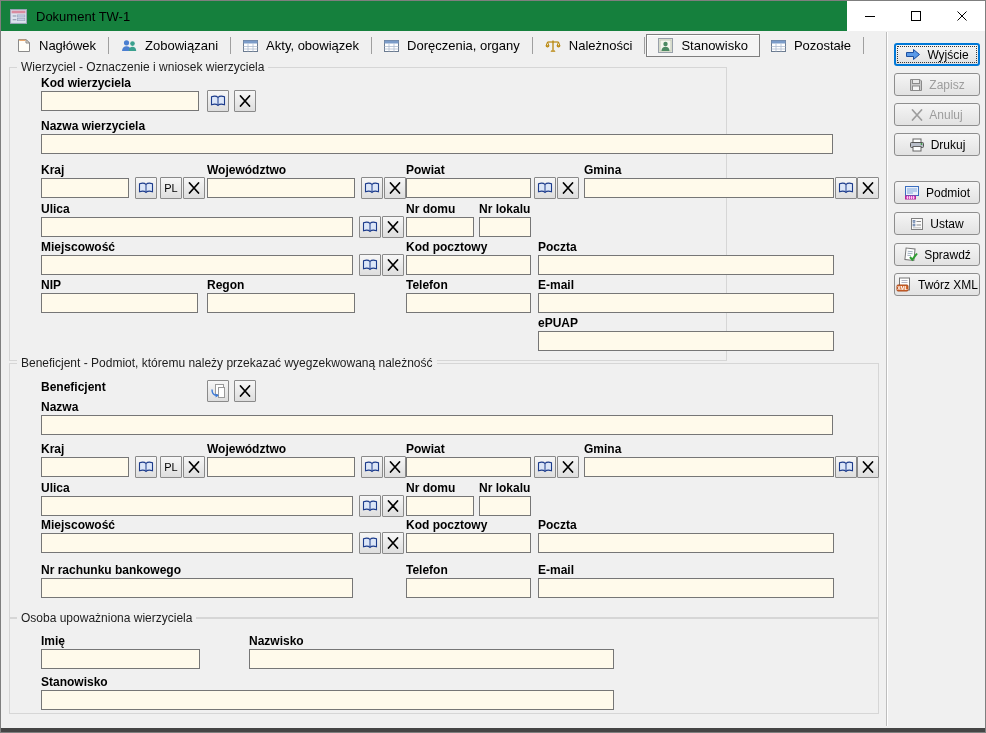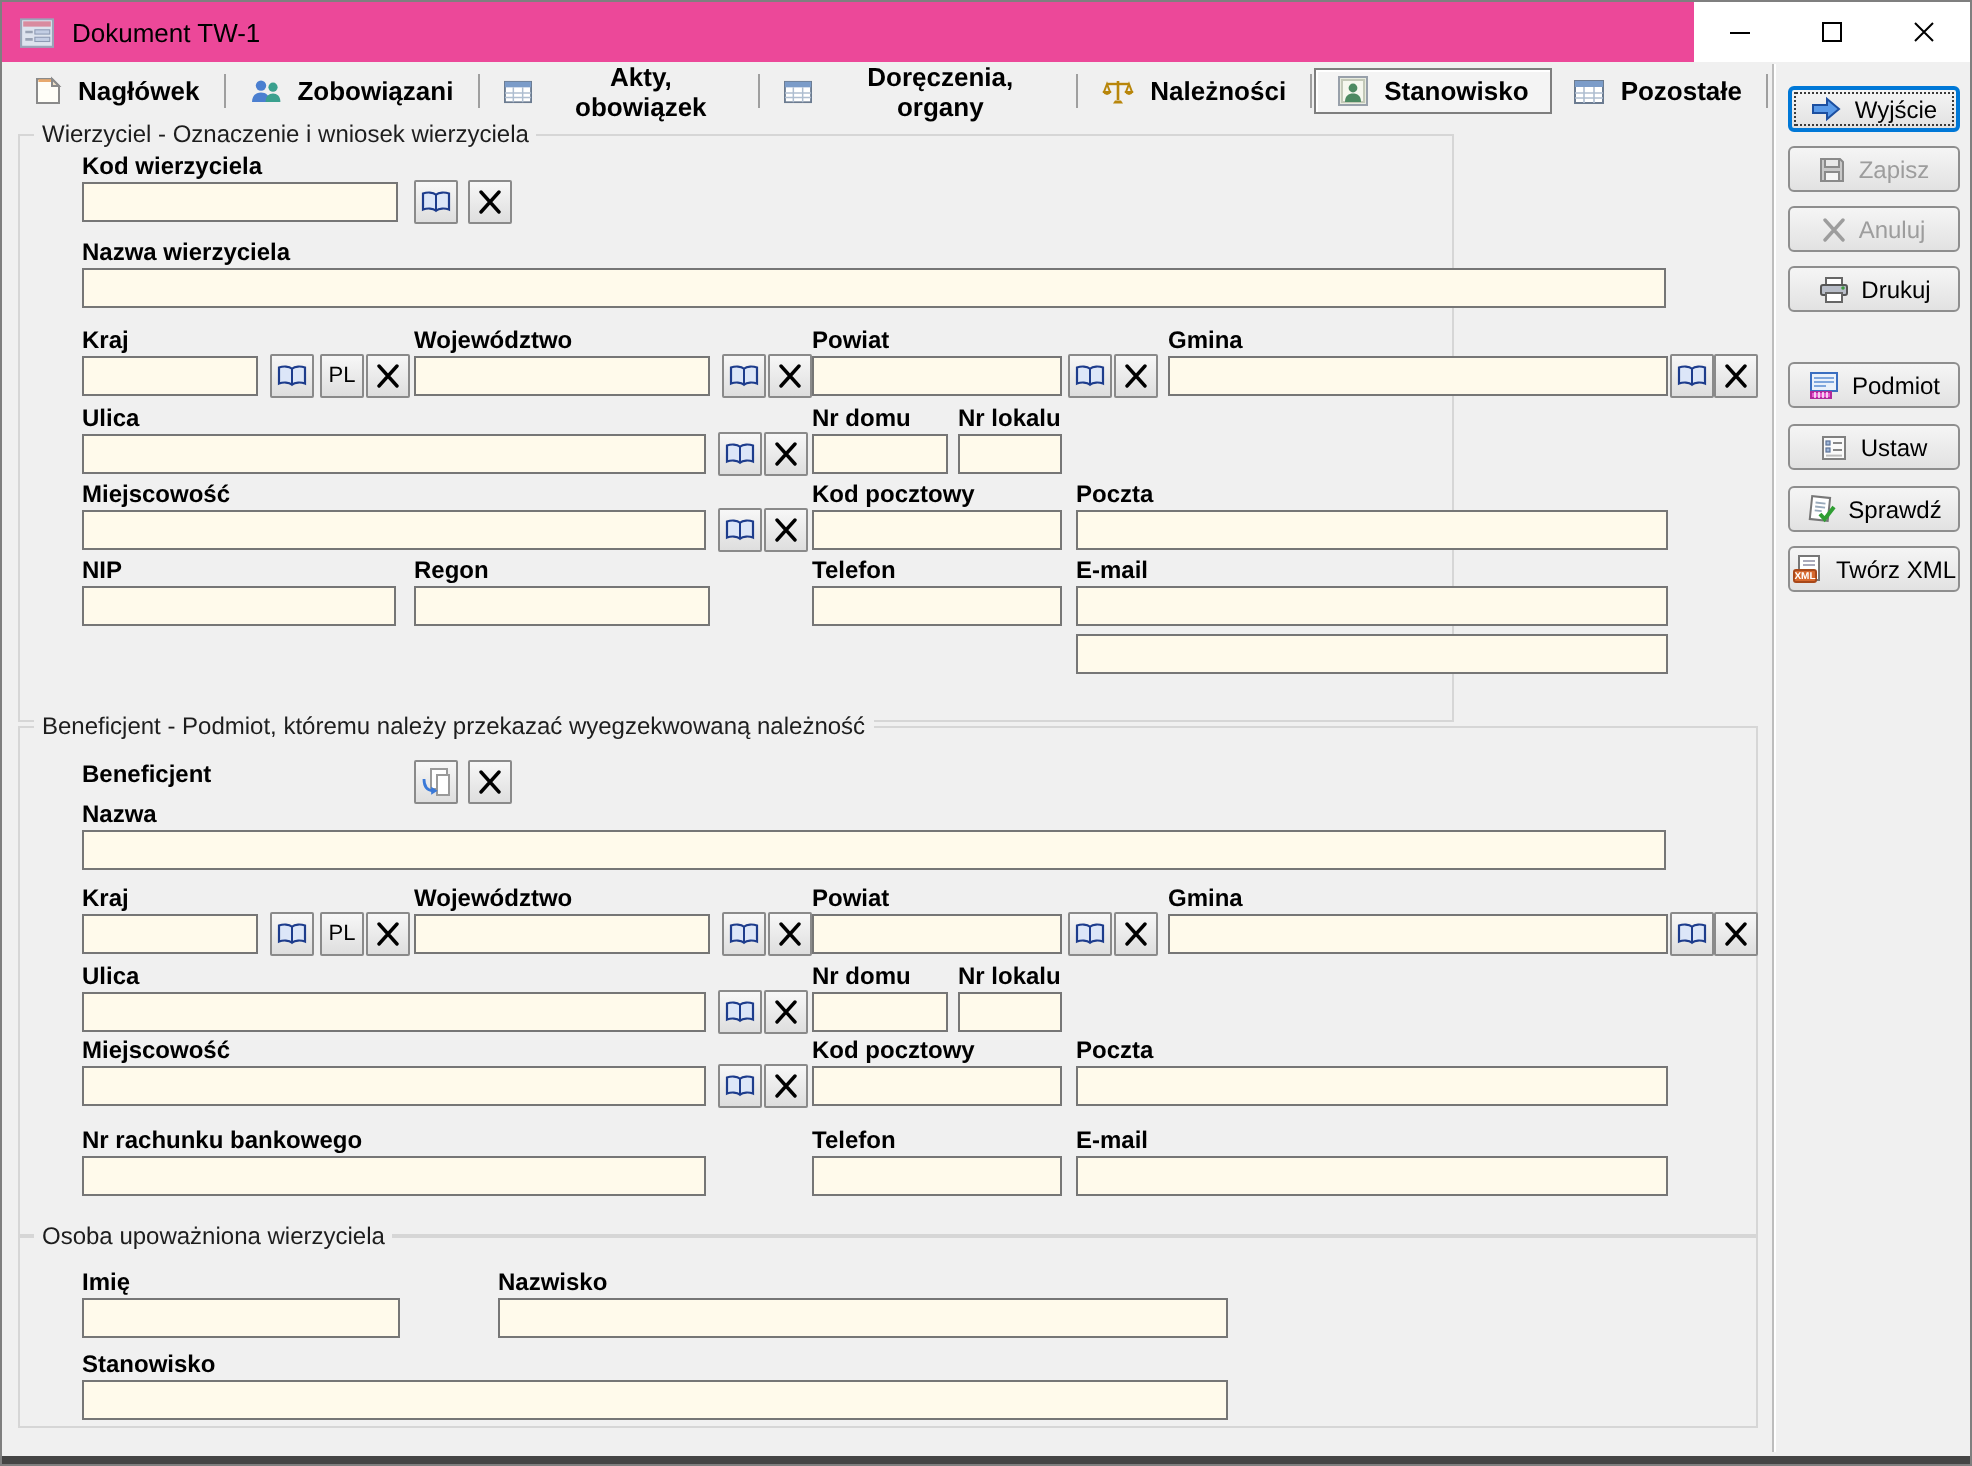--- a/index.html
+++ b/index.html
@@ -7,35 +7,35 @@
   body { font-family:"Liberation Sans", sans-serif; }
 
   .window {
     position:relative; width:986px; height:733px;
     background:#F0F0F0; border:1px solid #7f7f7f; overflow:hidden;
   }
 
   
   .titlebar {
     position:absolute; top:0; left:0; right:0; height:30px;
-    background:#ec4899; display:flex; align-items:center;
+    background:#15803d; display:flex; align-items:center;
   }
   .titlebar .app-icon { margin-left:9px; width:17px; height:15px; flex:0 0 auto; }
   .titlebar .title-text { margin-left:9px; font-size:13px; color:#000; }
   .win-controls { margin-left:auto; display:flex; height:100%; }
   .win-btn { width:46px; height:100%; display:flex; align-items:center; justify-content:center; background:#fff; border:none; cursor:default; }
 
   
   .tabbar {
     position:absolute; top:31px; left:0; width:884px; height:27px;
     display:flex; align-items:center; padding-left:5px;
   }
   .tab {
     display:flex; align-items:center; gap:8px; height:23px;
-    padding:0 11px; font-size:13px; color:#000; background:transparent; border:none;font-weight:bold;
+    padding:0 11px; font-size:13px; color:#000; background:transparent; border:none;
   }
   .tab.active {
     border:1px solid #7e7e7e; background:#f4f4f4;
     box-shadow: inset 1px 1px 0 #ffffff;
   }
   .tab-sep { width:1px; height:17px; background:#9f9f9f; margin:0 1px; flex:0 0 auto; }
 
   
   .vsep { position:absolute; left:885px; top:31px; bottom:6px; width:1px; background:#bdbdbd; box-shadow:1px 0 0 #ffffff; }
   .bottom-strip { position:absolute; left:0; right:0; top:727px; height:6px; background:#454545; }
@@ -408,20 +408,21 @@
   </div>
   <div class="field" style="left:405px;top:278px;width:125px">
     <label>Telefon</label>
     <input class="inp" type="text" value="" style="">
   </div>
   <div class="field" style="left:537px;top:278px;width:296px">
     <label>E-mail</label>
     <input class="inp" type="text" value="" style="">
   </div>
   <div class="field" style="left:537px;top:316px;width:296px">
+    <label>ePUAP</label>
     <input class="inp" type="text" value="" style="">
   </div>
 
   <div class="groupbox" style="left:8px;top:362px;width:870px;height:255px">
     <span class="legend">Beneficjent  -  Podmiot, któremu należy przekazać wyegzekwowaną należność</span>
   </div>
 
   <div class="field" style="left:40px;top:380px">
     <label>Beneficjent</label>
   </div>

